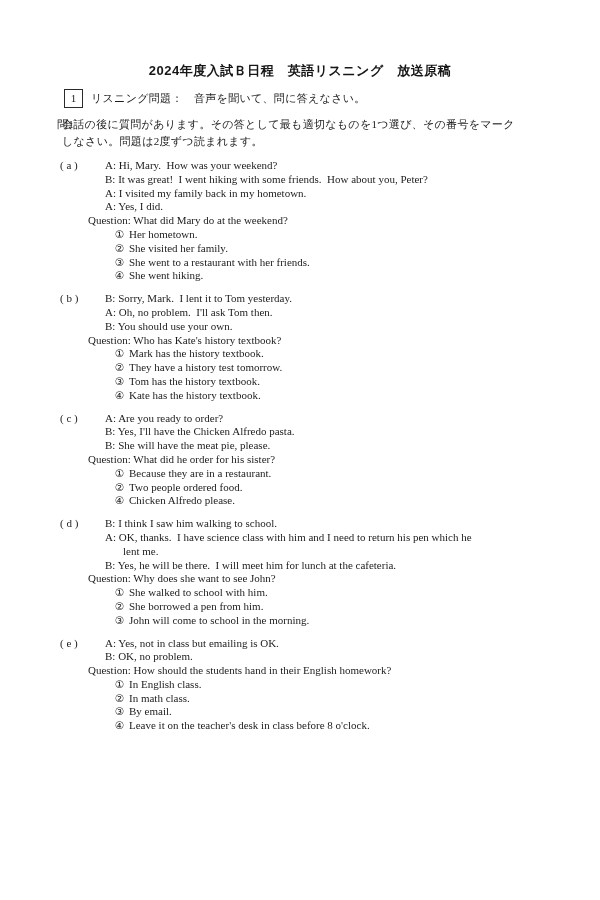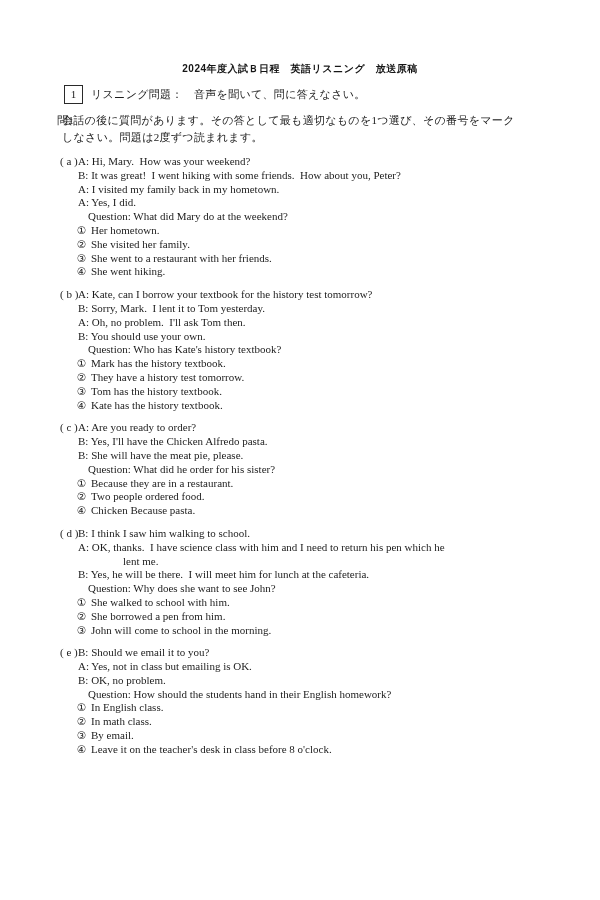--- a/index.html
+++ b/index.html
@@ -12,21 +12,21 @@
     color: #1c1c1c;
     font-family: "Liberation Serif", serif;
     font-size: 11px;
     overflow: hidden;
   }
   .doc-title {
     padding-top: 62px;
     text-align: center;
     font-family: "Liberation Sans", sans-serif;
     font-weight: bold;
-    font-size: 10px;
+    font-size: 13px;
     letter-spacing: 0.5px;
     color: #161616;
     white-space: pre;
   }
   .section-row {
     margin-top: 9px;
     margin-left: 64px;
     display: flex;
     align-items: center;
   }
@@ -64,32 +64,32 @@
     margin-top: 9px;
     line-height: 13.8px;
   }
   .qa-item-label {
     position: absolute;
     left: 60px;
     top: 0;
     white-space: pre;
   }
   .dlg-line {
-    margin-left: 78px;
+    margin-left: 105px;
     white-space: pre;
   }
   .dlg-line.continuation {
     margin-left: 123px;
   }
   .q-line {
     margin-left: 88px;
     white-space: pre;
   }
   .opt-line {
-    margin-left: 77px;
+    margin-left: 115px;
     white-space: pre;
   }
   .opt-num {
     display: inline-block;
     min-width: 14px;
     font-family: "DejaVu Sans", sans-serif;
     font-size: 10.5px;
   }
   .opt-text { white-space: pre; }
 </style>
@@ -119,57 +119,55 @@
     <div class="dlg-line">A: Yes, I did.</div>
     <div class="q-line">Question: What did Mary do at the weekend?</div>
     <div class="opt-line"><span class="opt-num">①</span><span class="opt-text">Her hometown.</span></div>
     <div class="opt-line"><span class="opt-num">②</span><span class="opt-text">She visited her family.</span></div>
     <div class="opt-line"><span class="opt-num">③</span><span class="opt-text">She went to a restaurant with her friends.</span></div>
     <div class="opt-line"><span class="opt-num">④</span><span class="opt-text">She went hiking.</span></div>
   </div>
 
   <div class="qa-block">
     <span class="qa-item-label">( b )</span>
-    <div class="dlg-line">A: Kate, can I borrow your textbook for the history test tomorrow?</div>
     <div class="dlg-line">B: Sorry, Mark.  I lent it to Tom yesterday.</div>
     <div class="dlg-line">A: Oh, no problem.  I'll ask Tom then.</div>
     <div class="dlg-line">B: You should use your own.</div>
     <div class="q-line">Question: Who has Kate's history textbook?</div>
     <div class="opt-line"><span class="opt-num">①</span><span class="opt-text">Mark has the history textbook.</span></div>
     <div class="opt-line"><span class="opt-num">②</span><span class="opt-text">They have a history test tomorrow.</span></div>
     <div class="opt-line"><span class="opt-num">③</span><span class="opt-text">Tom has the history textbook.</span></div>
     <div class="opt-line"><span class="opt-num">④</span><span class="opt-text">Kate has the history textbook.</span></div>
   </div>
 
   <div class="qa-block">
     <span class="qa-item-label">( c )</span>
     <div class="dlg-line">A: Are you ready to order?</div>
     <div class="dlg-line">B: Yes, I'll have the Chicken Alfredo pasta.</div>
     <div class="dlg-line">B: She will have the meat pie, please.</div>
     <div class="q-line">Question: What did he order for his sister?</div>
     <div class="opt-line"><span class="opt-num">①</span><span class="opt-text">Because they are in a restaurant.</span></div>
     <div class="opt-line"><span class="opt-num">②</span><span class="opt-text">Two people ordered food.</span></div>
-    <div class="opt-line"><span class="opt-num">④</span><span class="opt-text">Chicken Because pasta.</span></div>
+    <div class="opt-line"><span class="opt-num">④</span><span class="opt-text">Chicken Alfredo please.</span></div>
   </div>
 
   <div class="qa-block">
     <span class="qa-item-label">( d )</span>
     <div class="dlg-line">B: I think I saw him walking to school.</div>
     <div class="dlg-line">A: OK, thanks.  I have science class with him and I need to return his pen which he</div>
     <div class="dlg-line continuation">lent me.</div>
     <div class="dlg-line">B: Yes, he will be there.  I will meet him for lunch at the cafeteria.</div>
     <div class="q-line">Question: Why does she want to see John?</div>
     <div class="opt-line"><span class="opt-num">①</span><span class="opt-text">She walked to school with him.</span></div>
     <div class="opt-line"><span class="opt-num">②</span><span class="opt-text">She borrowed a pen from him.</span></div>
     <div class="opt-line"><span class="opt-num">③</span><span class="opt-text">John will come to school in the morning.</span></div>
   </div>
 
   <div class="qa-block">
     <span class="qa-item-label">( e )</span>
-    <div class="dlg-line">B: Should we email it to you?</div>
     <div class="dlg-line">A: Yes, not in class but emailing is OK.</div>
     <div class="dlg-line">B: OK, no problem.</div>
     <div class="q-line">Question: How should the students hand in their English homework?</div>
     <div class="opt-line"><span class="opt-num">①</span><span class="opt-text">In English class.</span></div>
     <div class="opt-line"><span class="opt-num">②</span><span class="opt-text">In math class.</span></div>
     <div class="opt-line"><span class="opt-num">③</span><span class="opt-text">By email.</span></div>
     <div class="opt-line"><span class="opt-num">④</span><span class="opt-text">Leave it on the teacher's desk in class before 8 o'clock.</span></div>
   </div>
 
 </div>

